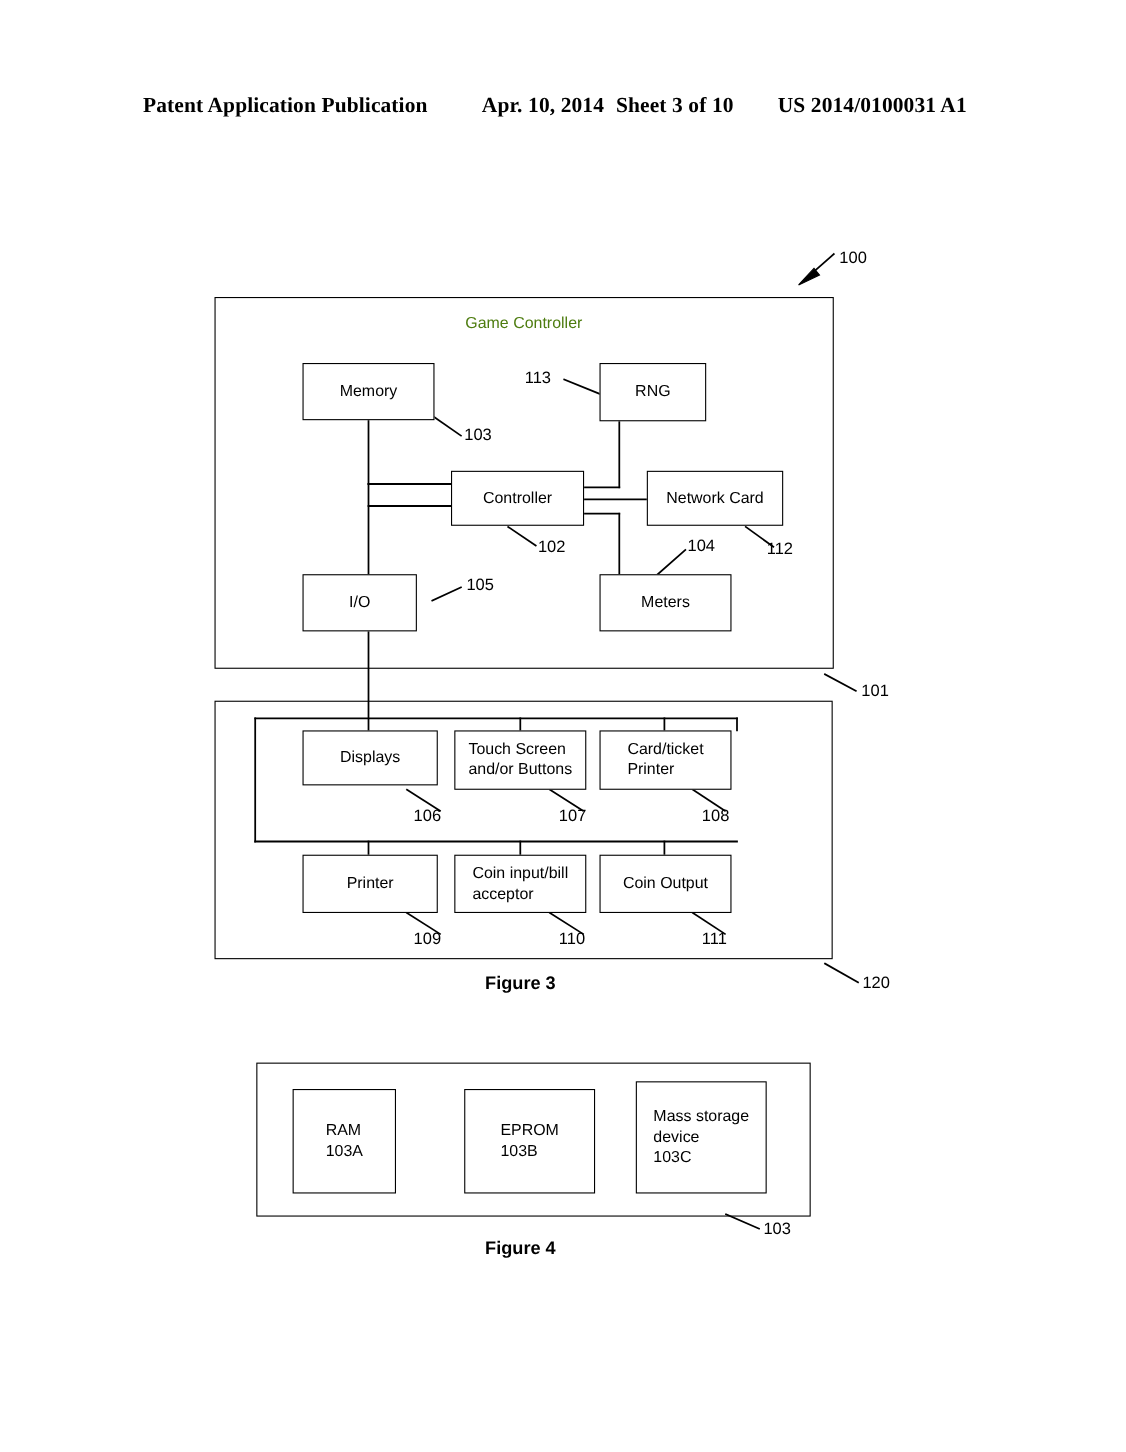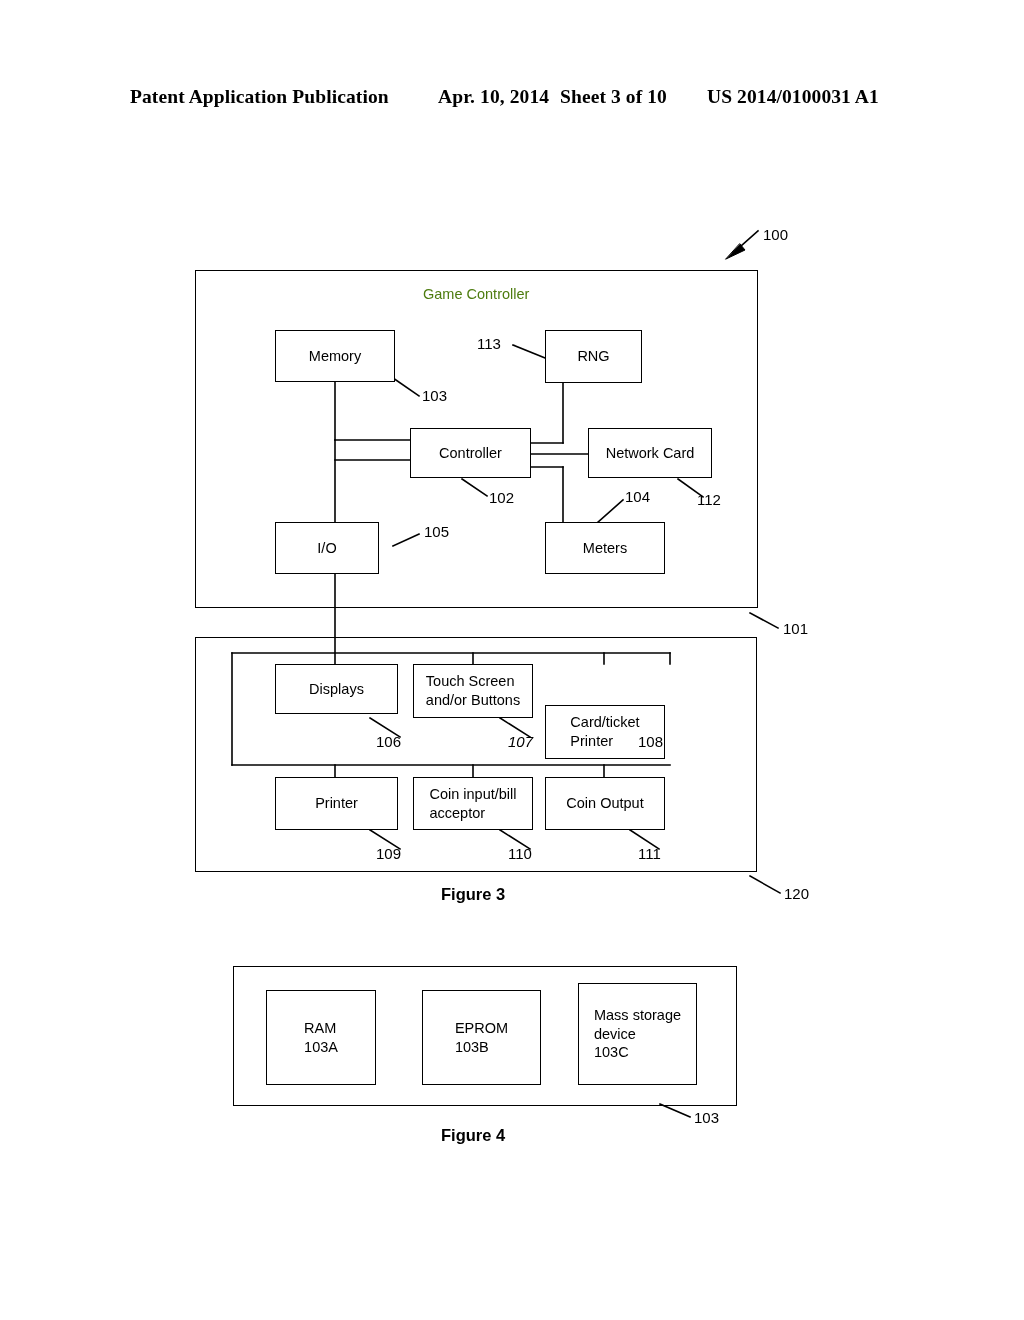--- a/index.html
+++ b/index.html
@@ -229,23 +229,23 @@
   <span class="lbl">Displays</span>
 </div>
 <div class="ref" style="left:376px; top:733px;">106</div>
 
 <div class="blk" style="left:413px; top:664px; width:120px; height:54px;">
   <span class="lbl">
     <span>Touch Screen</span><br>
     <span>and/or Buttons</span>
   </span>
 </div>
-<div class="ref" style="left:508px; top:733px;font-style:italic;">107</div>
-
-<div class="blk" style="left:545px; top:664px; width:120px; height:54px;margin-top:41px;">
+<div class="ref" style="left:508px; top:733px;">107</div>
+
+<div class="blk" style="left:545px; top:664px; width:120px; height:54px;">
   <span class="lbl">
     <span>Card/ticket</span><br>
     <span>Printer</span>
   </span>
 </div>
 <div class="ref" style="left:638px; top:733px;">108</div>
 
 <div class="blk" style="left:275px; top:777px; width:123px; height:53px;">
   <span class="lbl">Printer</span>
 </div>
@@ -263,21 +263,21 @@
   <span class="lbl">Coin Output</span>
 </div>
 <div class="ref" style="left:638px; top:845px;">111</div>
 
 <div class="ref" style="left:784px; top:885px;">120</div>
 
 <div class="caption" style="left:441px; top:885px;">Figure 3</div>
 
 <div class="frame" style="left:233px; top:966px; width:504px; height:140px;"></div>
 
-<div class="blk" style="left:266px; top:990px; width:110px; height:95px;">
+<div class="blk" style="left:266px; top:990px; width:94px; height:95px;">
   <span class="lbl">
     <span>RAM</span><br>
     <span>103A</span>
   </span>
 </div>
 
 <div class="blk" style="left:422px; top:990px; width:119px; height:95px;">
   <span class="lbl">
     <span>EPROM</span><br>
     <span>103B</span>

